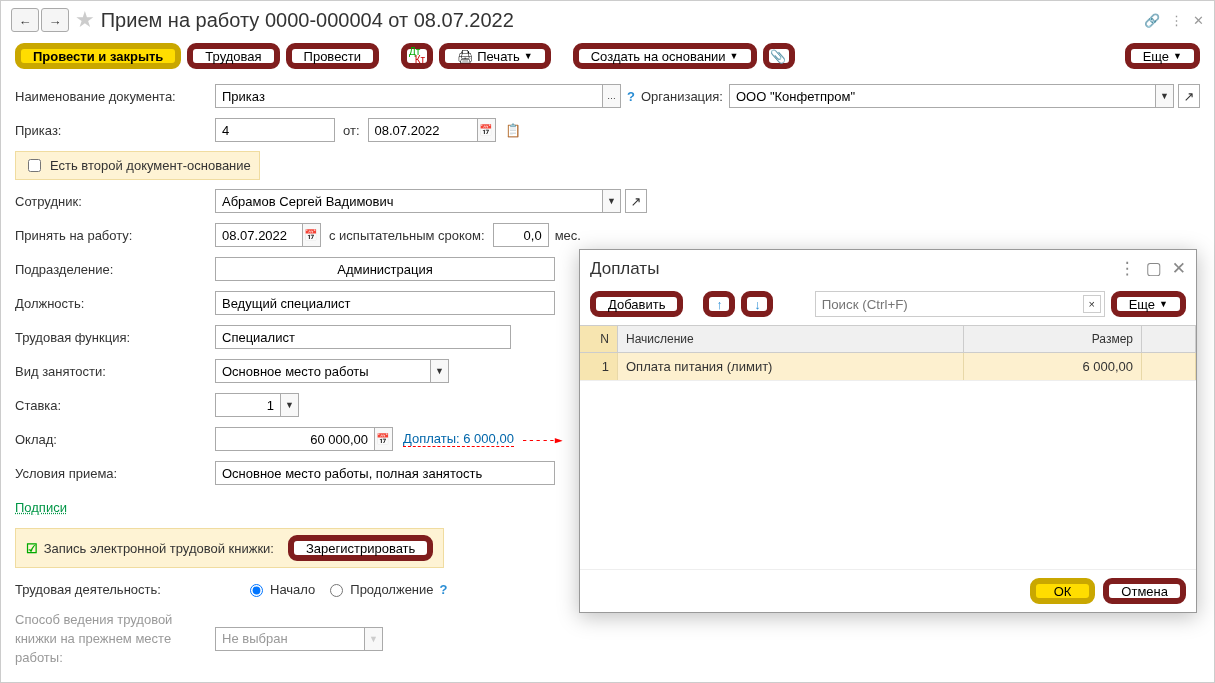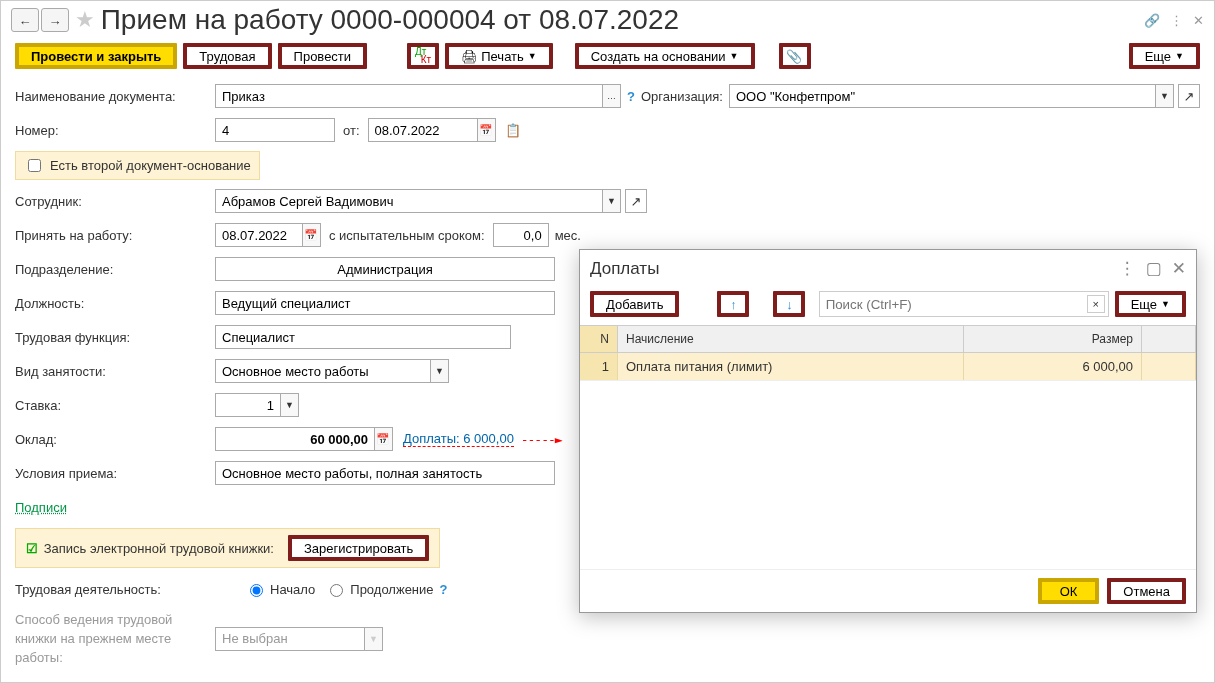--- a/index.html
+++ b/index.html
@@ -2,26 +2,26 @@
 <html><head>
 <meta charset="utf-8">
 <style>
   * { box-sizing: border-box; font-family: Arial, sans-serif; }
   body { margin: 0; background: #fff; font-size: 13px; color: #333; }
   .window { width: 1215px; height: 683px; border: 1px solid #ccc; position: relative; background: #fff; }
   .titlebar { display: flex; align-items: center; padding: 6px 10px; height: 38px; }
   .nav-btns { display: flex; gap: 2px; }
   .nav-btn { width: 28px; height: 24px; border: 1px solid #aaa; background: #f5f5f5; border-radius: 3px; display: flex; align-items: center; justify-content: center; cursor: pointer; }
   .star { color: #ccc; font-size: 22px; margin: 0 6px; }
-  .title { font-size: 28px; font-weight: normal; }
+  .title { font-size: 20px; font-weight: normal; }
   .title-right { margin-left: auto; display: flex; gap: 10px; align-items: center; color: #999; }
   .toolbar { display: flex; align-items: center; padding: 4px 14px 10px; gap: 6px; }
-  .btn { border: 4px solid #7f1d1d; background: #fff; border-radius: 1px; padding: 4px 12px; height: 26px; display: inline-flex; align-items: center; cursor: pointer; font-size: 13px; }
+  .btn { border: 6px solid #7f1d1d; background: #fff; border-radius: 9px; padding: 4px 12px; height: 26px; display: inline-flex; align-items: center; cursor: pointer; font-size: 13px; }
   .btn-yellow { background: #ffdd00; border-color: #c9a700; font-weight: bold; }
-  .btn-icon { width: 32px; padding: 4px; justify-content: center; margin-left: 18px; }
+  .btn-icon { width: 32px; padding: 4px; justify-content: center; }
   .form { padding: 4px 14px; }
   .row { display: flex; align-items: center; margin-bottom: 8px; min-height: 26px; }
   .lbl { width: 200px; display: inline-block; }
   .lbl-dim { color: #999; }
   .input { border: 1px solid #aaa; height: 24px; padding: 2px 6px; font-size: 13px; background: #fff; }
   .select-wrap { display: flex; }
   .dd-btn { width: 18px; border: 1px solid #aaa; border-left: none; background: #f8f8f8; display: flex; align-items: center; justify-content: center; font-size: 9px; cursor: pointer; }
   .open-btn { width: 22px; border: 1px solid #aaa; margin-left: 4px; background: #fff; display: flex; align-items: center; justify-content: center; cursor: pointer; }
   .chk-yellow { background: #fef3d4; border: 1px solid #f0dca0; padding: 4px 8px; display: inline-flex; align-items: center; gap: 6px; }
   .link-green { color: #009646; text-decoration: underline dotted; cursor: pointer; }
@@ -111,21 +111,21 @@
       <span class="q-icon">?</span>
       <span class="lbl" style="width:auto;margin-right:6px">Организация:</span>
       <div class="select-wrap" style="flex:1">
         <input class="input" style="flex: 1 1 0%;" value="ООО &quot;Конфетпром&quot;">
         <div class="dd-btn">▼</div>
         <div class="open-btn">↗</div>
       </div>
     </div>
 
     <div class="row">
-      <span class="lbl">Номер:</span>
+      <span class="lbl">Приказ:</span>
       <input class="input" style="width: 120px;" value="4">
       <span style="margin:0 8px">от:</span>
       <div class="select-wrap">
         <input class="input" style="width: 110px;" value="08.07.2022">
         <div class="dd-btn cal-icon"></div>
       </div>
       <span style="margin-left:10px;color:#0a0">📋</span>
     </div>
 
     <div class="row">
@@ -188,21 +188,21 @@
       <span class="lbl">Ставка:</span>
       <div class="select-wrap">
         <input class="input" style="width: 66px; text-align: right;" value="1">
         <div class="dd-btn">▼</div>
       </div>
     </div>
 
     <div class="row">
       <span class="lbl">Оклад:</span>
       <div class="select-wrap">
-        <input class="input" style="width: 160px; text-align: right; font-weight: bold;" value="60 000,00">
+        <input class="input" style="width: 160px; text-align: right;" value="60 000,00">
         <div class="dd-btn cal-icon"></div>
       </div>
       <span style="width:10px"></span>
       <span class="link-blue" style="border-bottom:1px dashed red;text-decoration:none">Доплаты: 6 000,00</span>
       <span class="arrow-red">&nbsp;-----►</span>
     </div>
 
     <div class="row">
       <span class="lbl">Условия приема:</span>
       <input class="input" style="width: 340px;" value="Основное место работы, полная занятость">

